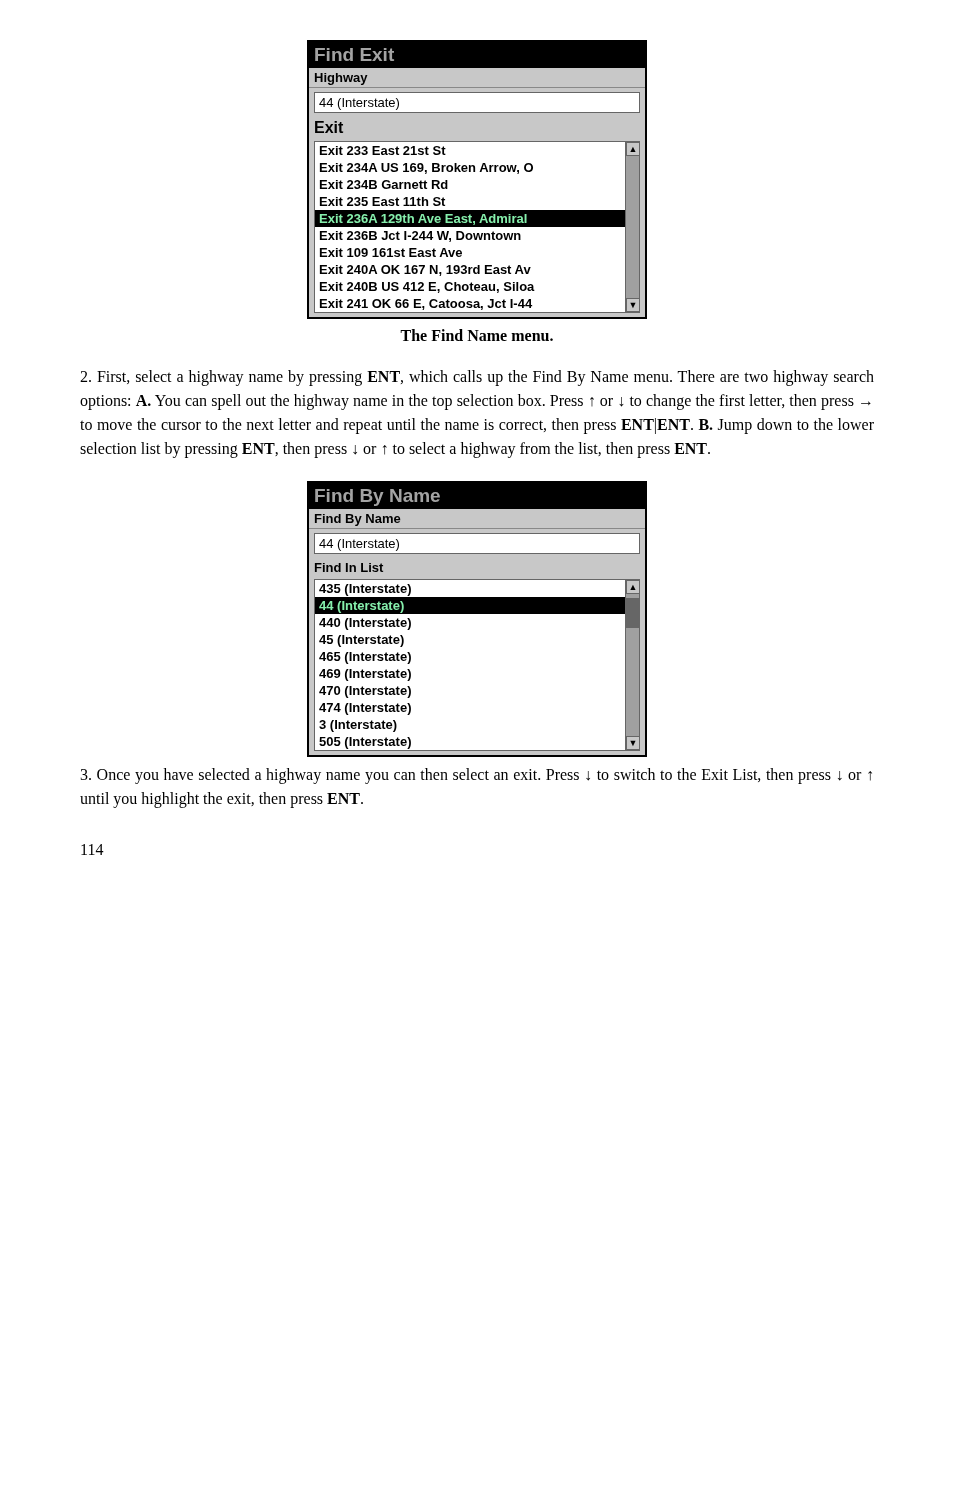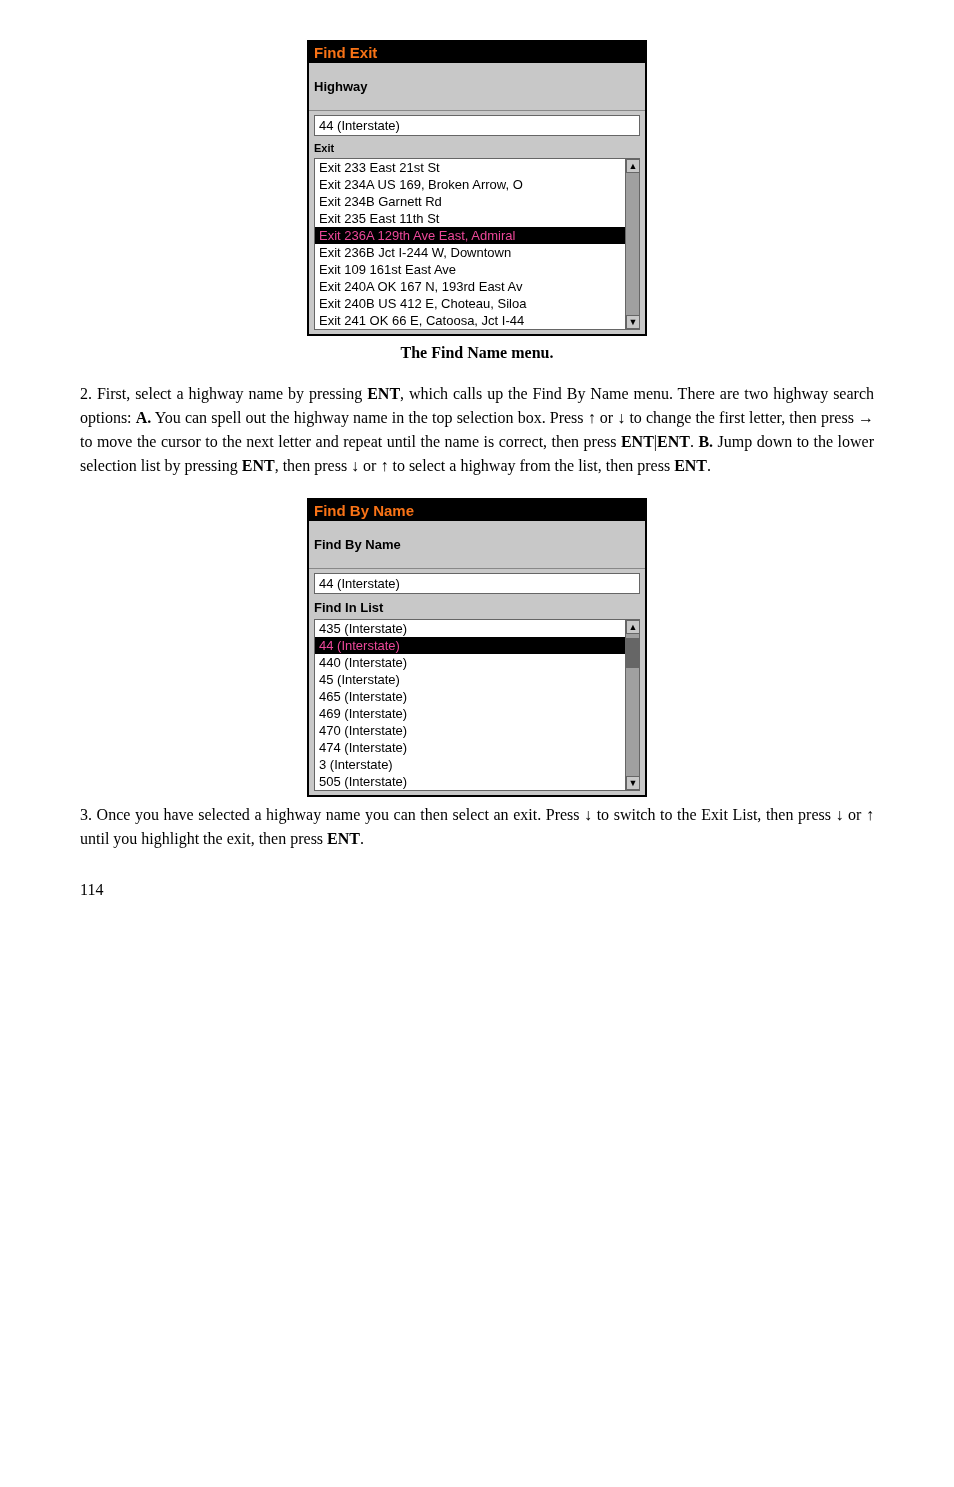--- a/index.html
+++ b/index.html
@@ -23,29 +23,29 @@
       border: 2px solid #000;
       background: #c8c8c8;
       width: 340px;
       margin: 0 auto 6px auto;
       font-family: Arial, Helvetica, sans-serif;
       font-size: 13px;
     }
 
     .ui-title-bar {
       background: #000;
-      color: #f97316;
-      padding: 2px 5px;
-      font-weight: bold;
-      font-size: 15px;
+      color: #a3a3a3;
+      padding: 2px 5px;
+      font-weight: bold;
+      font-size: 19px;
     }
 
     .ui-section-label {
       background: #c8c8c8;
-      padding: 16px 5px;
+      padding: 2px 5px;
       font-weight: bold;
       font-size: 13px;
       border-bottom: 1px solid #888;
     }
 
     .ui-input-row {
       background: #fff;
       border: 1px solid #666;
       margin: 4px 5px;
       padding: 2px 4px;
@@ -63,21 +63,21 @@
     .ui-list-item {
       padding: 1px 4px;
       font-size: 13px;
       white-space: nowrap;
       overflow: hidden;
       text-overflow: ellipsis;
     }
 
     .ui-list-item.selected {
       background: #000;
-      color: #ec4899;
+      color: #86efac;
     }
 
     .ui-scrollbar {
       position: absolute;
       right: 0;
       top: 0;
       width: 14px;
       height: 100%;
       background: #a0a0a0;
       border-left: 1px solid #666;
@@ -105,20 +105,21 @@
       display: flex;
       align-items: center;
       justify-content: center;
       font-size: 9px;
       cursor: pointer;
       margin-top: auto;
     }
 
     .ui-list-items-wrapper {
       padding-right: 12px;
+      font-weight: bold;
     }
 
     .caption {
       text-align: center;
       font-weight: bold;
       font-size: 16px;
       margin: 8px 0 20px 0;
     }
 
     
@@ -133,21 +134,21 @@
 
     .page-number {
       text-align: left;
       font-size: 16px;
       margin-top: 30px;
     }
 
     .ui-section-exit-label {
       padding: 2px 5px;
       font-weight: bold;
-      font-size: 11px;
+      font-size: 16px;
     }
 
     .ui-section-findinlist-label {
       padding: 2px 5px;
       font-weight: bold;
       font-size: 13px;
     }
   </style>
 </head>
 <body>

